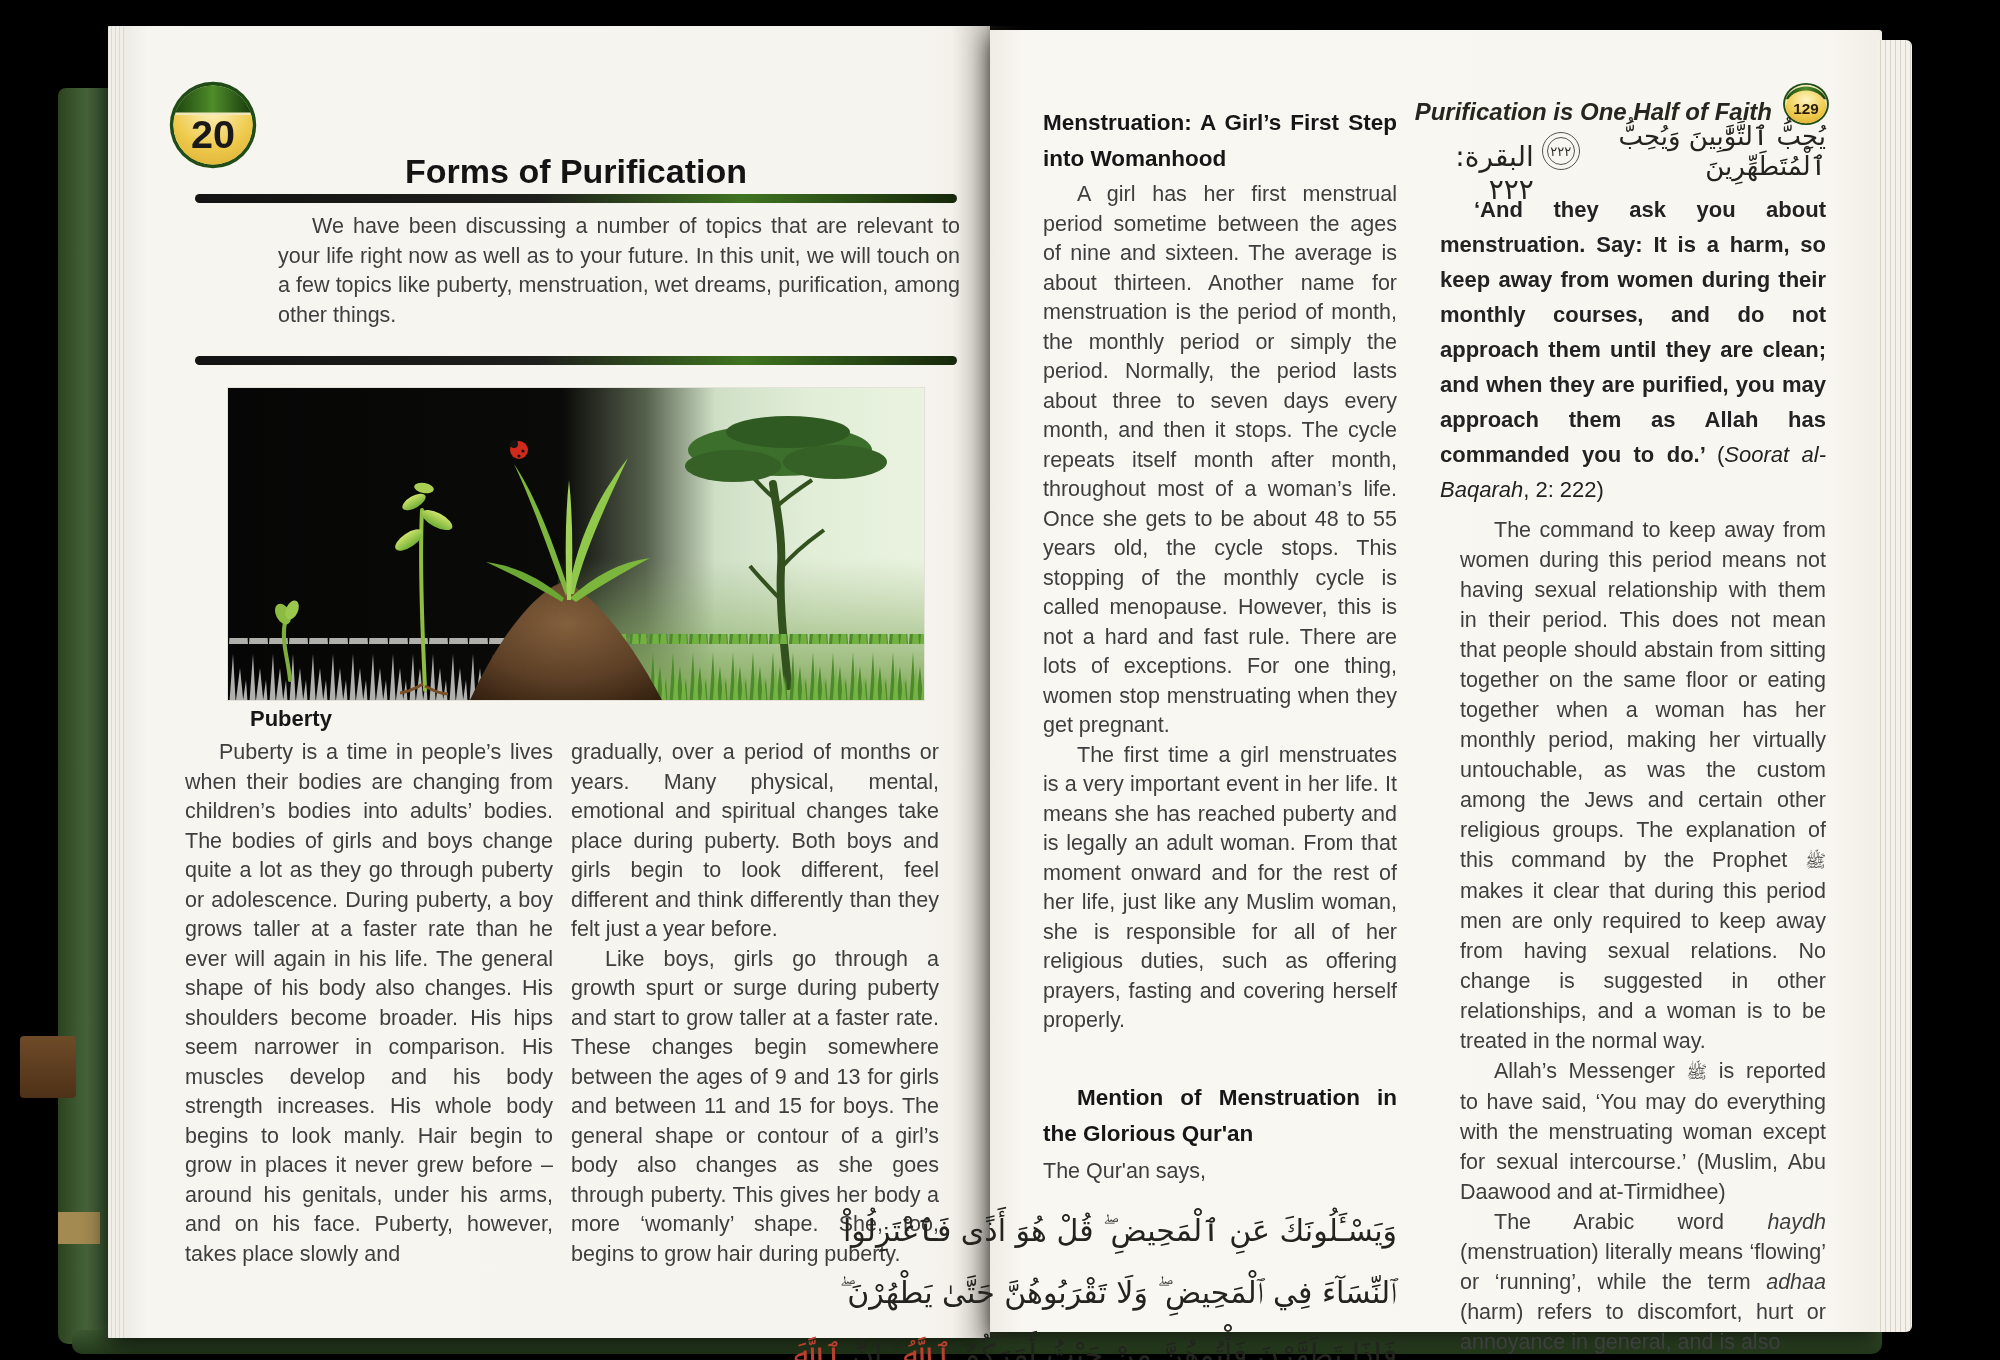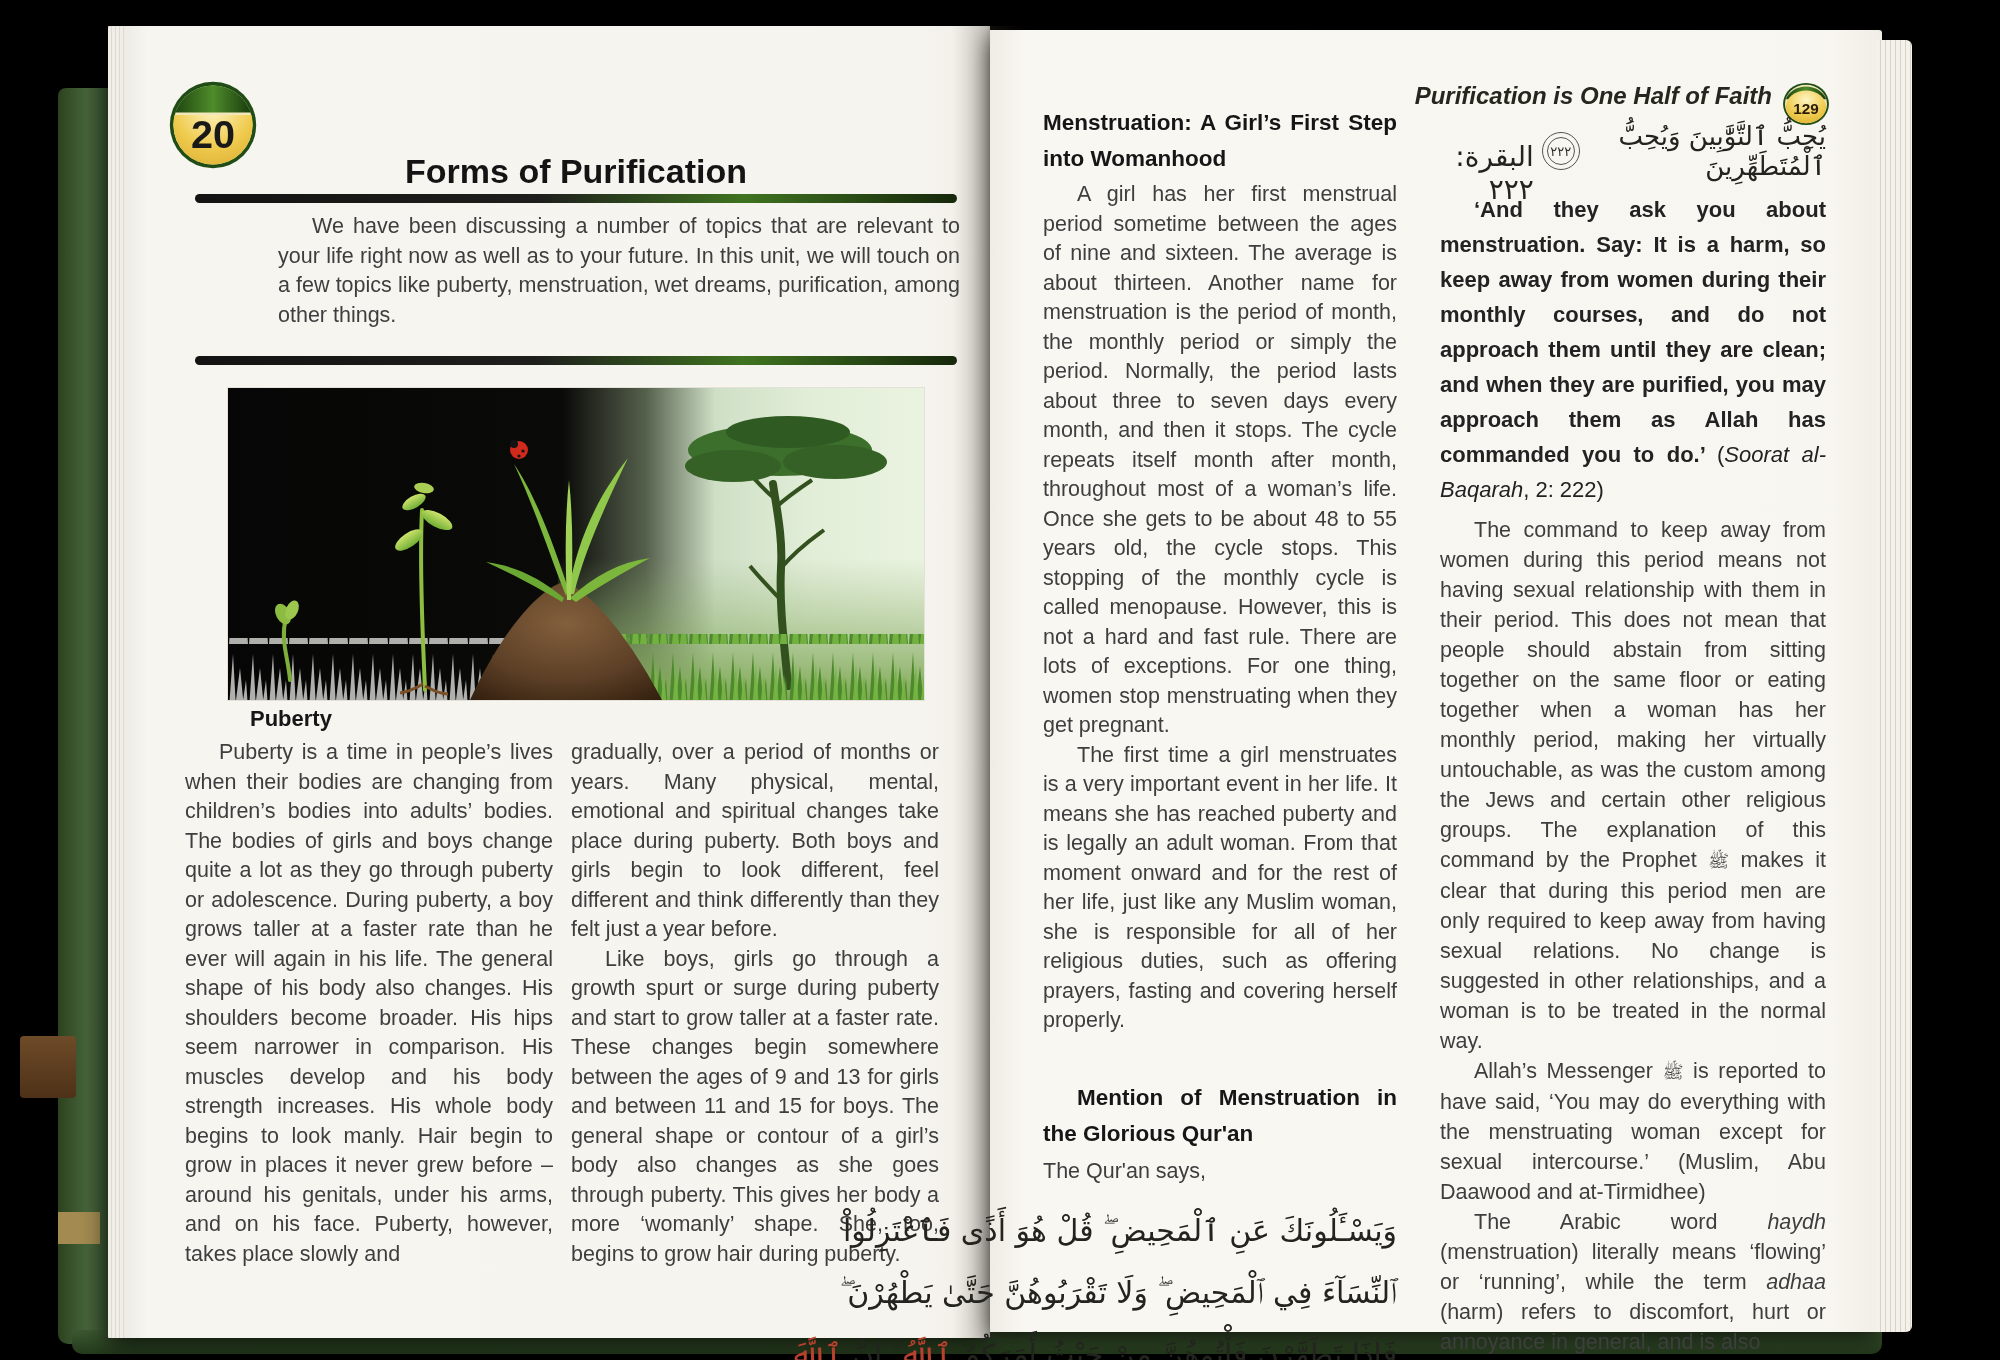--- a/index.html
+++ b/index.html
@@ -40,21 +40,21 @@
   .rule2{left:87px;top:330px;width:762px;}
   .intro{position:absolute;left:170px;top:186px;width:682px;font-size:21.5px;line-height:29.5px;
          color:#3e3e3e;text-align:justify;text-indent:34px;margin:0;}
   .figure{position:absolute;left:120px;top:362px;width:696px;height:312px;box-shadow:0 0 0 1px #e4e1d9;}
   .puberty-head{position:absolute;left:142px;top:680px;font-size:22px;font-weight:700;color:#161616;}
   .cols{position:absolute;left:77px;top:712px;width:772px;display:flex;gap:18px;}
   .col{width:368px;}
   .body-par{margin:0;font-size:21.5px;line-height:29.5px;color:#3e3e3e;text-align:justify;}
   .ind{text-indent:34px;}
   
-  .rp-header{position:absolute;left:440px;top:52px;width:400px;display:flex;align-items:flex-start;
+  .rp-header{position:absolute;left:440px;top:52px;width:400px;display:flex;align-items:flex-end;
          justify-content:flex-end;gap:10px;}
   .rh-title{font-size:24px;font-weight:700;font-style:italic;color:#26261f;white-space:nowrap;}
   .badge-129{width:48px;height:44px;flex:0 0 auto;}
   .rp-col1{position:absolute;left:53px;top:75px;width:354px;}
   .rp-col2{position:absolute;left:450px;top:92px;width:386px;}
   .mens-head,.sub-head{margin:0;font-size:22.5px;line-height:36px;font-weight:700;color:#161616;
          text-align:justify;}
   .sub-head{margin-top:44px;text-indent:34px;}
   .quran-intro{margin:4px 0 0 0;font-size:21.5px;line-height:30px;color:#3e3e3e;}
   .rp1-body{margin-top:3px;}
@@ -63,21 +63,21 @@
   .ay-line{white-space:nowrap;}
   .top-ayah{direction:rtl;font-family:"DejaVu Sans",sans-serif;font-size:26px;color:#23231f;
          display:flex;align-items:center;justify-content:space-between;gap:8px;height:58px;}
   .top-ayah .vr{font-size:28px;margin-top:44px;}
   .medallion{display:inline-flex;align-items:center;justify-content:center;width:36px;height:36px;
          border:1.5px solid #55544e;outline:1.5px solid #55544e;outline-offset:-6px;border-radius:50%;
          font-size:13px;color:#2c2b27;flex:0 0 auto;}
   .translation{margin:12px 0 0 0;font-size:22px;line-height:35px;color:#222;text-align:justify;
          text-indent:34px;}
   .rp2-paras{margin-top:8px;}
-  .rp2-paras .body-par{line-height:30px;}
+  .rp2-paras .body-par{line-height:30px;margin-left:20px;}
   .seg-b{font-weight:700;}
   .seg-i{font-style:italic;}
   .seg-r{color:#b8402e;font-family:Liberation Serif, serif;}
   .seg-saw{font-size:.8em;}
 </style>
 </head>
 <body>
 
 <div class="stage">
   <div class="spine"></div>

